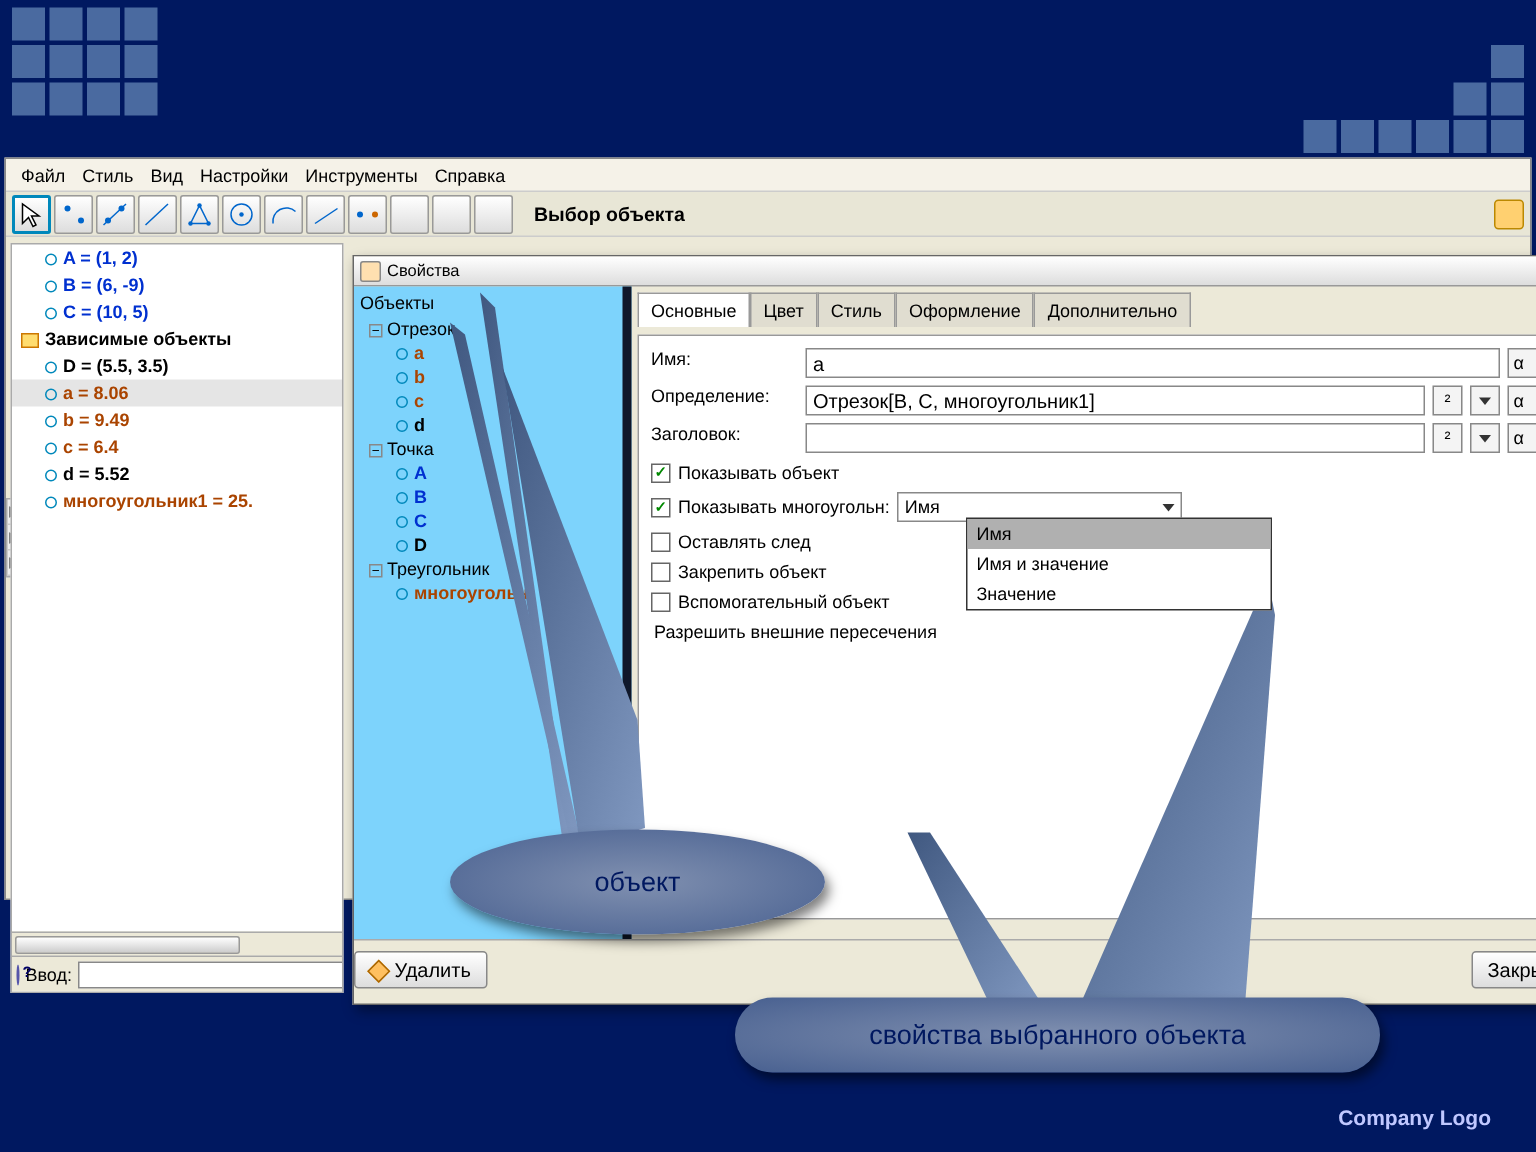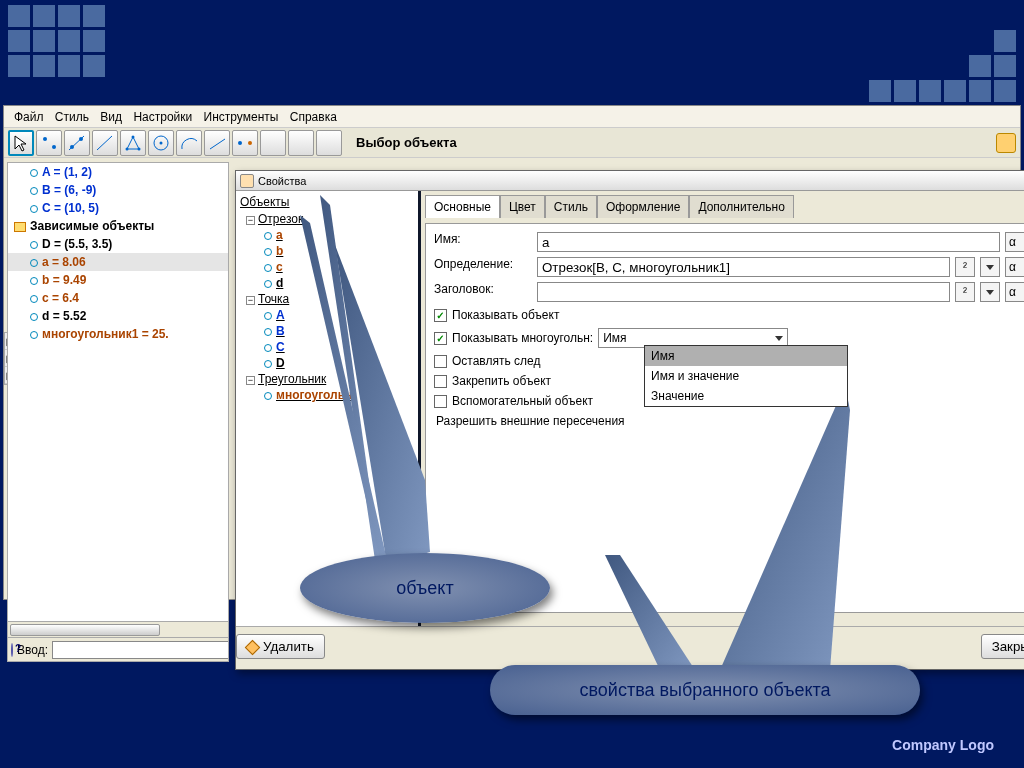--- a/index.html
+++ b/index.html
@@ -54,21 +54,21 @@
     position:absolute; left:235px; top:170px; width:820px; height:500px;
     background:#ece9d8; border:1px solid #666; box-shadow: 2px 4px 8px rgba(0,0,0,.4);
   }
   .dlg-title {
     height:20px; background: linear-gradient(#fff,#ddd); border-bottom:1px solid #999;
     display:flex; align-items:center; padding:0 4px; font-size:11px;
   }
   .java-ic{width:14px;height:14px;border:1px solid #888;background:#ffe0b0;margin-right:4px;border-radius:2px;}
   .close-btn{margin-left:auto;width:16px;height:15px;background:#e05040;border:1px solid #800;border-radius:2px;color:#fff;font-size:11px;text-align:center;line-height:13px;}
   .dlg-body{display:flex;height:435px;}
-  .dlg-left{width:185px;border-right:3px solid #0f172a;background:#ffffff;padding:2px;text-decoration:underline;}
+  .dlg-left{width:185px;border-right:6px solid #0f172a;background:#7dd3fc;padding:2px;}
   .dlg-left-title{font-size:12px;padding:2px;}
   .tree2 .row{padding:1px 0 1px 8px;}
   .tree2 .expand{display:inline-block;width:9px;height:9px;border:1px solid #888;text-align:center;line-height:7px;font-size:9px;margin-right:3px;}
   .tree2 .leaf{padding-left:26px;}
   .dlg-right{flex:1;padding:4px;}
   .tabs{display:flex;gap:0;margin-bottom:6px;align-items:flex-end;}
   .tab{padding:4px 8px;background:#e0ddd0;border:1px solid #999;border-bottom:none;font-size:12px;}
   .tab.active{background:#fff;}
   .tab-content{background:#fff;border:1px solid #999;margin-top:-1px;padding:8px;height:390px;position:relative;}
   .form-row{display:flex;margin-bottom:5px;gap:5px;}

